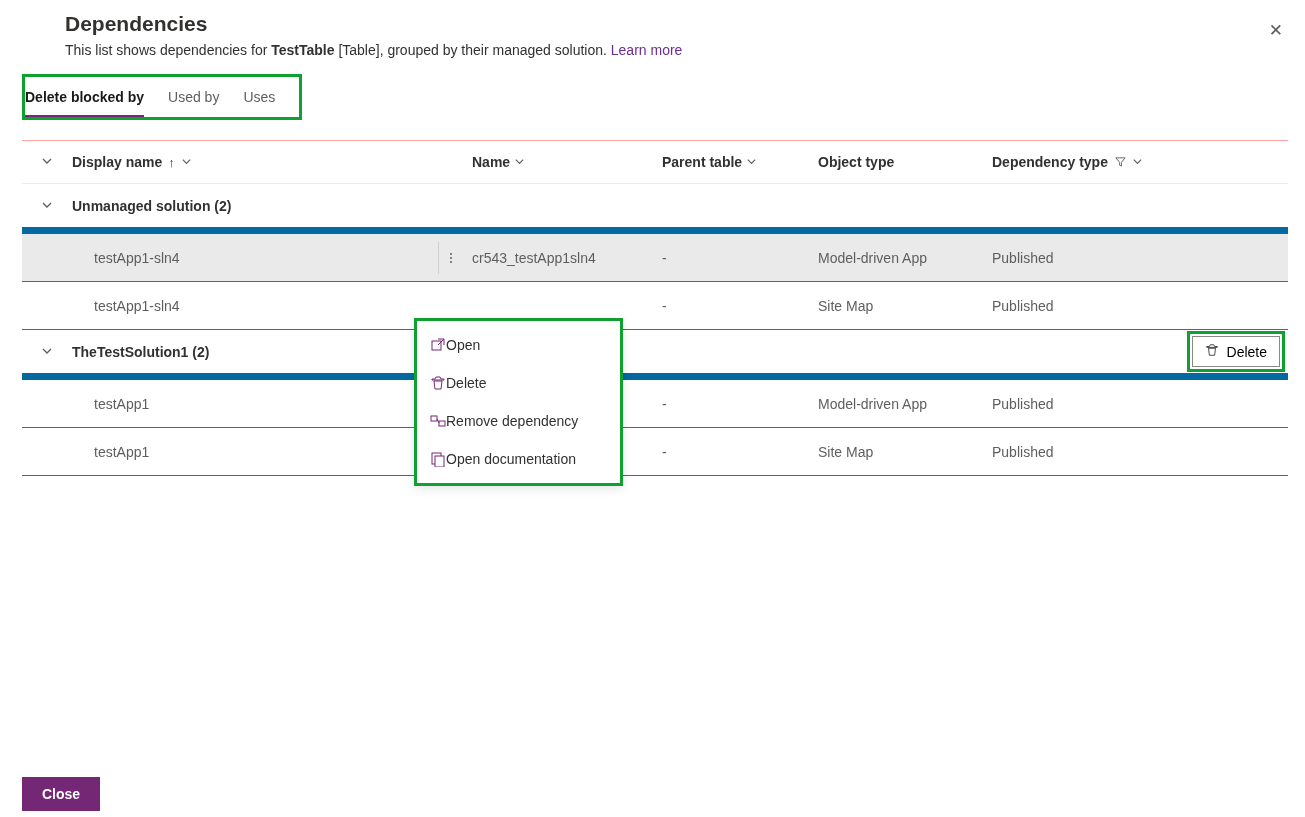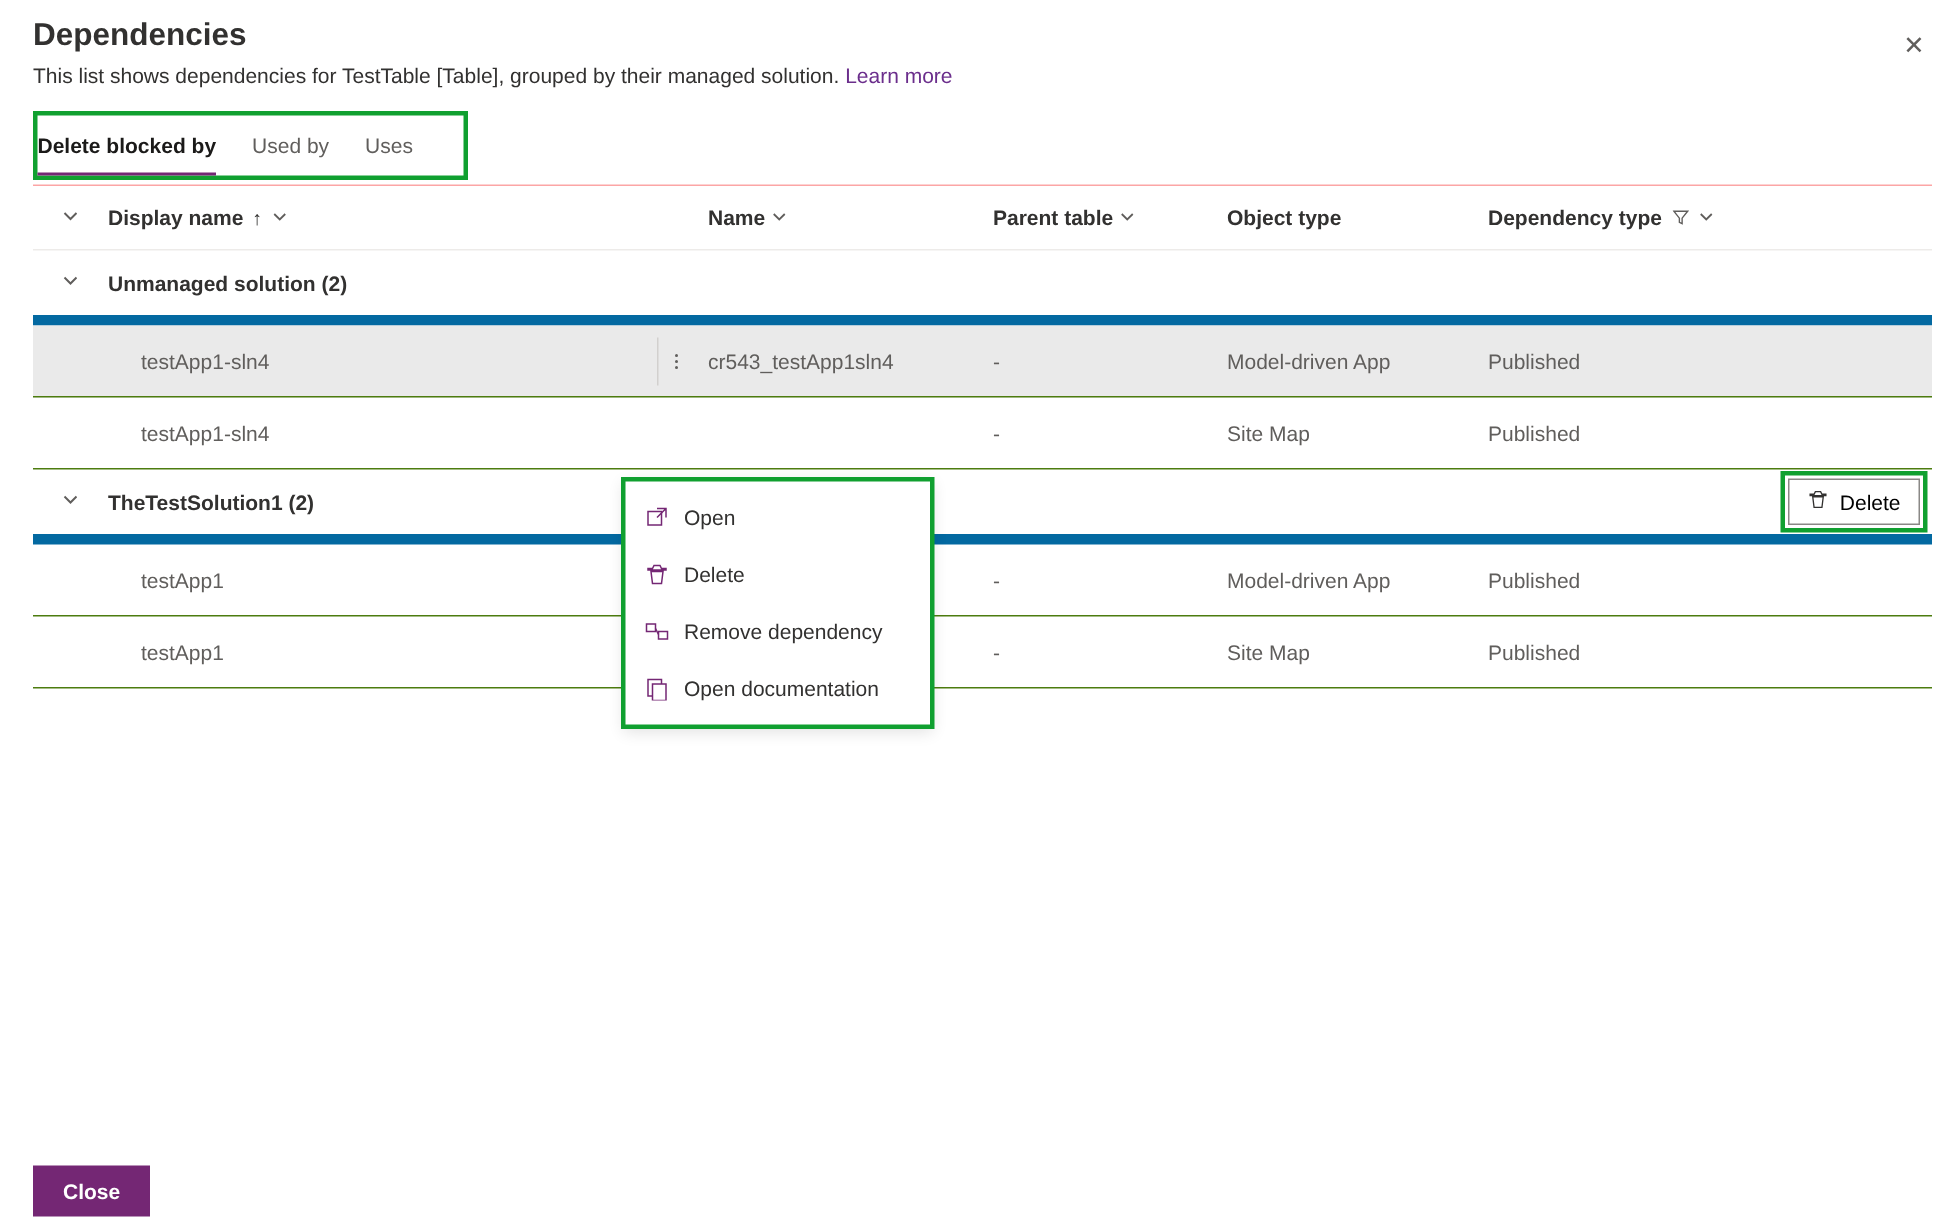--- a/index.html
+++ b/index.html
@@ -7,35 +7,35 @@
     font-family: "Segoe UI", -apple-system, BlinkMacSystemFont, sans-serif;
     font-size: 14px;
     color: #323130;
     background: #fff;
     width: 1305px;
     height: 817px;
     position: relative;
     overflow: hidden;
   }
   .container { padding: 12px 22px 0 22px; }
-  .header-row { display: flex; align-items: flex-start; justify-content: space-between; }
+  .header-row { display: flex; align-items: flex-start; justify-content: space-between; margin-left: 43px; }
   .title { font-size: 21px; font-weight: 600; margin-bottom: 6px; }
   .subtitle { font-size: 14px; color: #323130; margin-bottom: 16px; }
-  .subtitle b { font-weight: 400; }
+  .subtitle b { font-weight: 700; }
   .link { color: #6b2e8c; text-decoration: none; cursor: pointer; }
   .close-x {
     font-size: 17px; color: #605e5c; cursor: pointer;
     padding: 4px; margin-top: 4px; margin-right: -4px;
     font-family: Arial, sans-serif;
   }
   .tabs-wrap {
     border: 3px solid #10a030;
     display: inline-block;
-    padding: 6px 22px 4px 0;
-    margin-bottom: 3px;
+    padding: 6px 12px 4px 0;
+    margin-bottom: 20px;
   }
   .tabs { display: flex; gap: 0; }
   .tab {
     padding: 6px 12px 8px 12px;
     font-size: 14px;
     color: #605e5c;
     cursor: pointer;
     position: relative;
   }
   .tab:first-child { padding-left: 0; }
@@ -105,21 +105,20 @@
     box-shadow: 0 3px 10px rgba(0,0,0,0.12);
     z-index: 10;
     padding: 6px 0;
     outline: 3px solid #10a030;
     outline-offset: -2px;
   }
   .ctx-item {
     display: flex; align-items: center;
     height: 38px; padding: 0 14px;
     font-size: 14px; cursor: pointer;
-    gap: 10px;
   }
   .ctx-icon { width:16px; height:16px; display:inline-flex; align-items:center; justify-content:center; color:#742774;}
   .delete-btn {
     display: inline-flex; align-items: center; gap: 8px;
     border: 1px solid #8a8886;
     background: #fff;
     padding: 6px 12px;
     font-size: 14px; cursor: pointer;
     outline: 3px solid #10a030;
     outline-offset: 2px;

